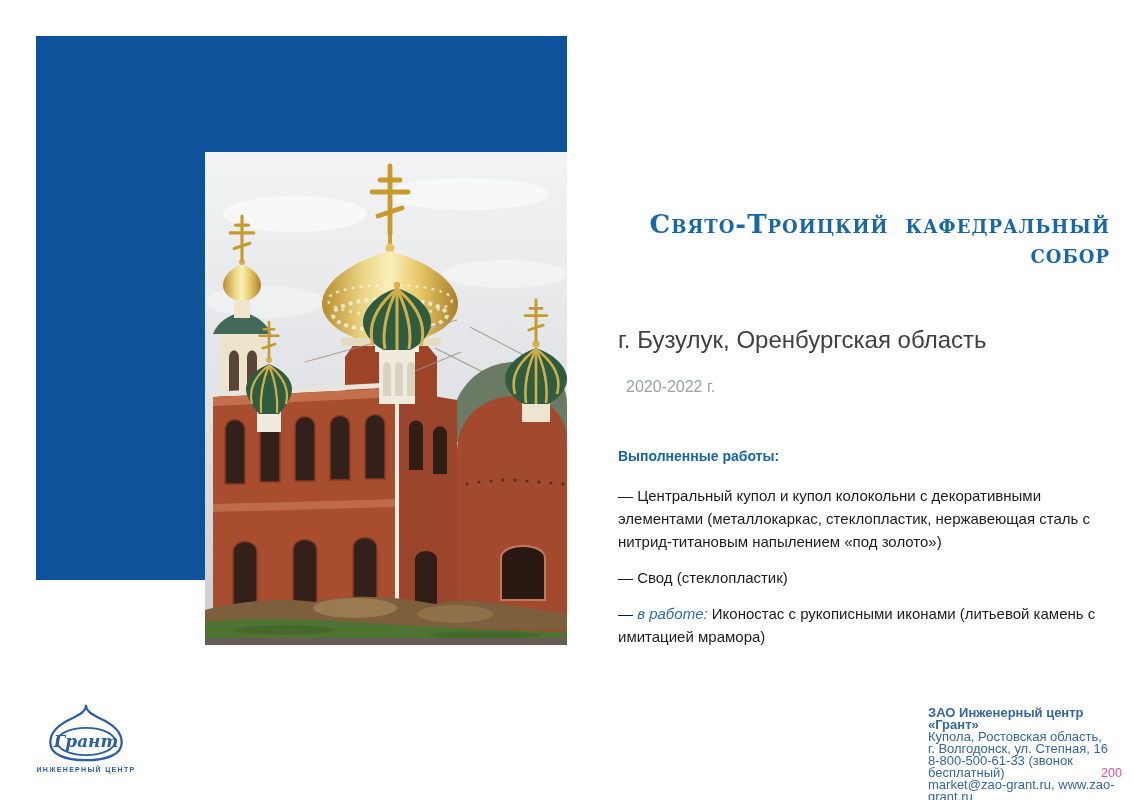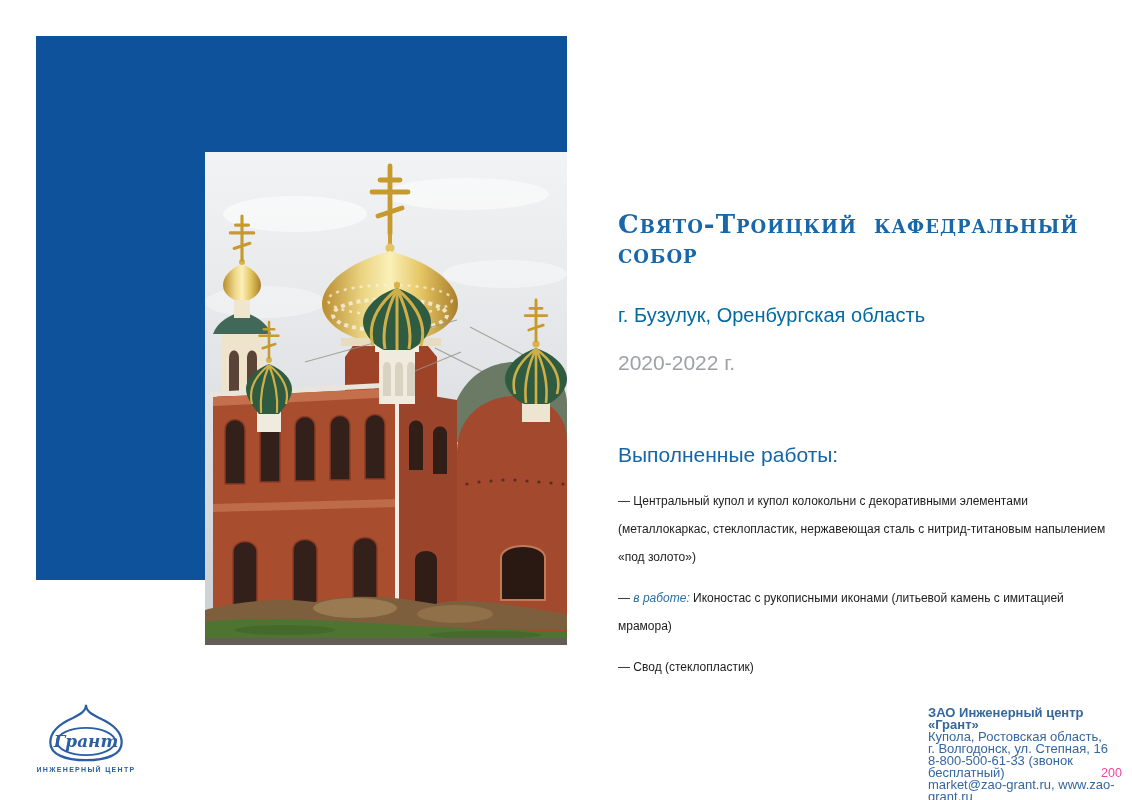--- a/index.html
+++ b/index.html
@@ -7,25 +7,25 @@
   body { font-family:"Liberation Sans", sans-serif; }
   .page { position:relative; width:1132px; height:800px; background:#ffffff; overflow:hidden; }
 
   .blue-rect { position:absolute; left:36px; top:36px; width:531px; height:544px; background:#0E529C; }
 
   .photo { position:absolute; left:205px; top:152px; width:362px; height:493px; overflow:hidden; }
   .photo svg { display:block; width:100%; height:100%; }
 
   .content { position:absolute; left:618px; top:210px; width:492px; color:#1C1C1E; }
   .title { font-family:"DejaVu Serif", serif; font-weight:700; font-variant:small-caps;
-           font-size:26px; line-height:1.15; letter-spacing:1px; word-spacing:7px; color:#1767A9; }
-  .location { margin-top:34px; font-size:20px; color:#0369a1; }
-  .years { margin-top:24px; font-size:21px; color:#9EA1A5; }
-  .works-heading { margin-top:68px; font-size:21px; font-weight:400; color:#1565A8; }
-  .work { margin-top:13px; font-size:12px; line-height:28px; color:#1C1C1E; }
+           font-size:26px; line-height:1.15; letter-spacing:1px; word-spacing:7px; color:#1767A9;text-align:right; }
+  .location { margin-top:56px; font-size:24px; color:#404040; }
+  .years { margin-top:24px; font-size:16px; color:#9EA1A5;margin-left:8px; }
+  .works-heading { margin-top:52px; font-size:14px; font-weight:700; color:#1565A8; }
+  .work { margin-top:13px; font-size:15px; line-height:23px; color:#1C1C1E; }
   .work.first { margin-top:20px; }
   .hl { color:#2E6DA4; font-style:italic; }
 
   .logo { position:absolute; left:34px; top:702px; width:104px; display:flex; flex-direction:column; align-items:center; }
   .logo svg { display:block; }
   .logo-caption { margin-top:2px; font-size:7px; font-weight:700; letter-spacing:1.3px; color:#2B5EA3; white-space:nowrap; }
 
   .contact { position:absolute; left:928px; top:707px; width:200px; font-size:13px; line-height:12px; color:#34679F; }
   .contact-company { font-weight:700; }
 
@@ -197,22 +197,22 @@
       </g>
     </svg>
   </div>
 
   <div class="content">
     <h1 class="title">Свято-Троицкий кафедральный собор</h1>
     <div class="location">г. Бузулук, Оренбургская область</div>
     <div class="years">2020-2022 г.</div>
     <h2 class="works-heading">Выполненные работы:</h2>
     <p class="work first"><span>— Центральный купол и купол колокольни с декоративными элементами (металлокаркас, стеклопластик, нержавеющая сталь с нитрид-титановым напылением «под золото»)</span></p>
+    <p class="work"><span>— Свод (стеклопластик)</span></p>
     <p class="work"><span>— </span><span class="hl">в работе:</span><span> Иконостас с рукописными иконами (литьевой камень с имитацией мрамора)</span></p>
-    <p class="work"><span>— Свод (стеклопластик)</span></p>
   </div>
 
   <div class="logo">
     <svg width="96" height="62" viewBox="0 0 96 66" xmlns="http://www.w3.org/2000/svg">
       <path d="M48,3 C48,10 42,13 34,17 C18,24 10,33 10,43 C10,56 26,62 48,62 C70,62 86,56 86,43 C86,33 78,24 62,17 C54,13 48,10 48,3 Z" fill="none" stroke="#2B5EA3" stroke-width="2.4"></path>
       <ellipse cx="48" cy="42" rx="31" ry="14.5" fill="#FFFFFF" stroke="#2B5EA3" stroke-width="2"></ellipse>
       <text x="48" y="48" text-anchor="middle" font-family="DejaVu Serif, serif" font-style="italic" font-weight="700" font-size="18" fill="#2B5EA3">Грант</text>
     </svg>
     <div class="logo-caption">ИНЖЕНЕРНЫЙ ЦЕНТР</div>
   </div>

